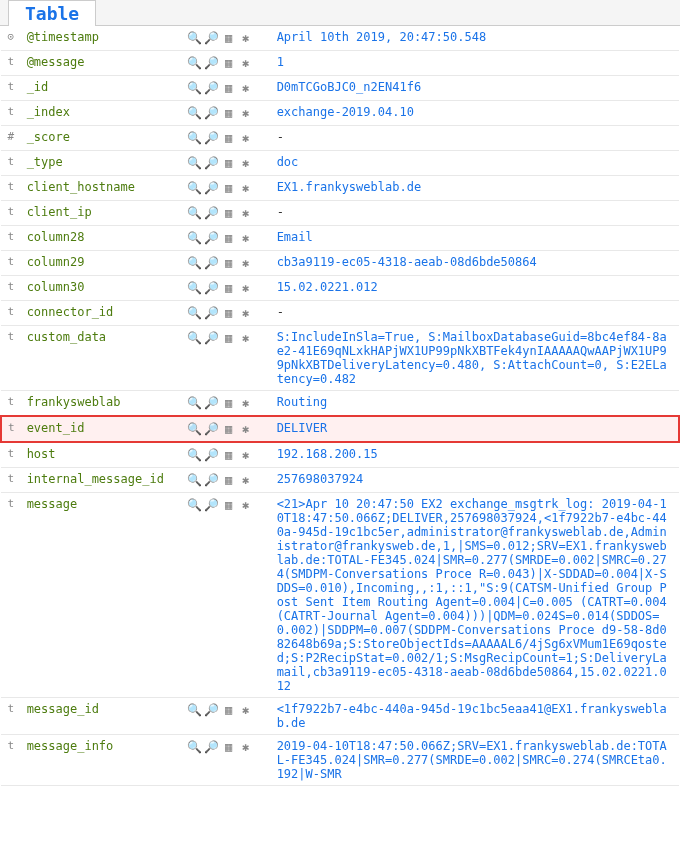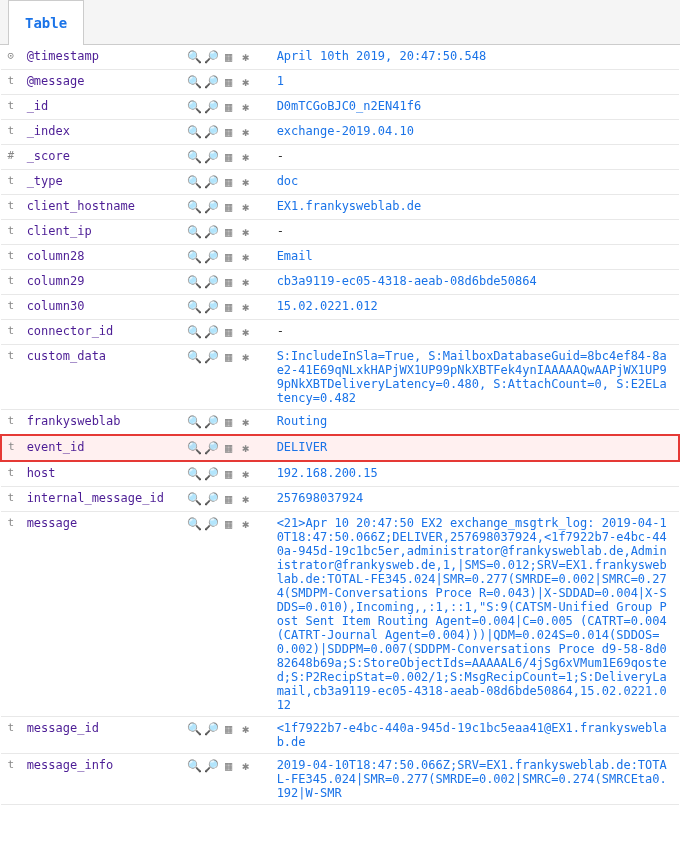--- a/index.html
+++ b/index.html
@@ -13,23 +13,23 @@
     }
 
     
     .tabs {
       display: flex;
       border-bottom: 1px solid #ccc;
       padding: 0 8px;
       background: #f5f5f5;
     }
     .tab {
-      padding: 14px 16px;
+      padding: 2px 16px;
       cursor: pointer;
-      font-size: 14px;
+      font-size: 18px;
       border: 1px solid transparent;
       border-bottom: none;
       margin-bottom: -1px;
       background: transparent;
       color: #555;
     }
     .tab.active {
       background: #fff;
       border-color: #ccc;
       color: #1a73e8;
@@ -54,21 +54,21 @@
     }
     .col-type {
       width: 18px;
       color: #888;
       font-size: 11px;
       text-align: center;
       padding-top: 5px;
     }
     .col-field {
       width: 160px;
-      color: #4c1d95;
+      color: #4d7c0f;
       white-space: nowrap;
       padding-left: 4px;
     }
     .col-actions {
       width: 90px;
       white-space: nowrap;
       color: #888;
     }
     .col-value {
       color: #1a73e8;

